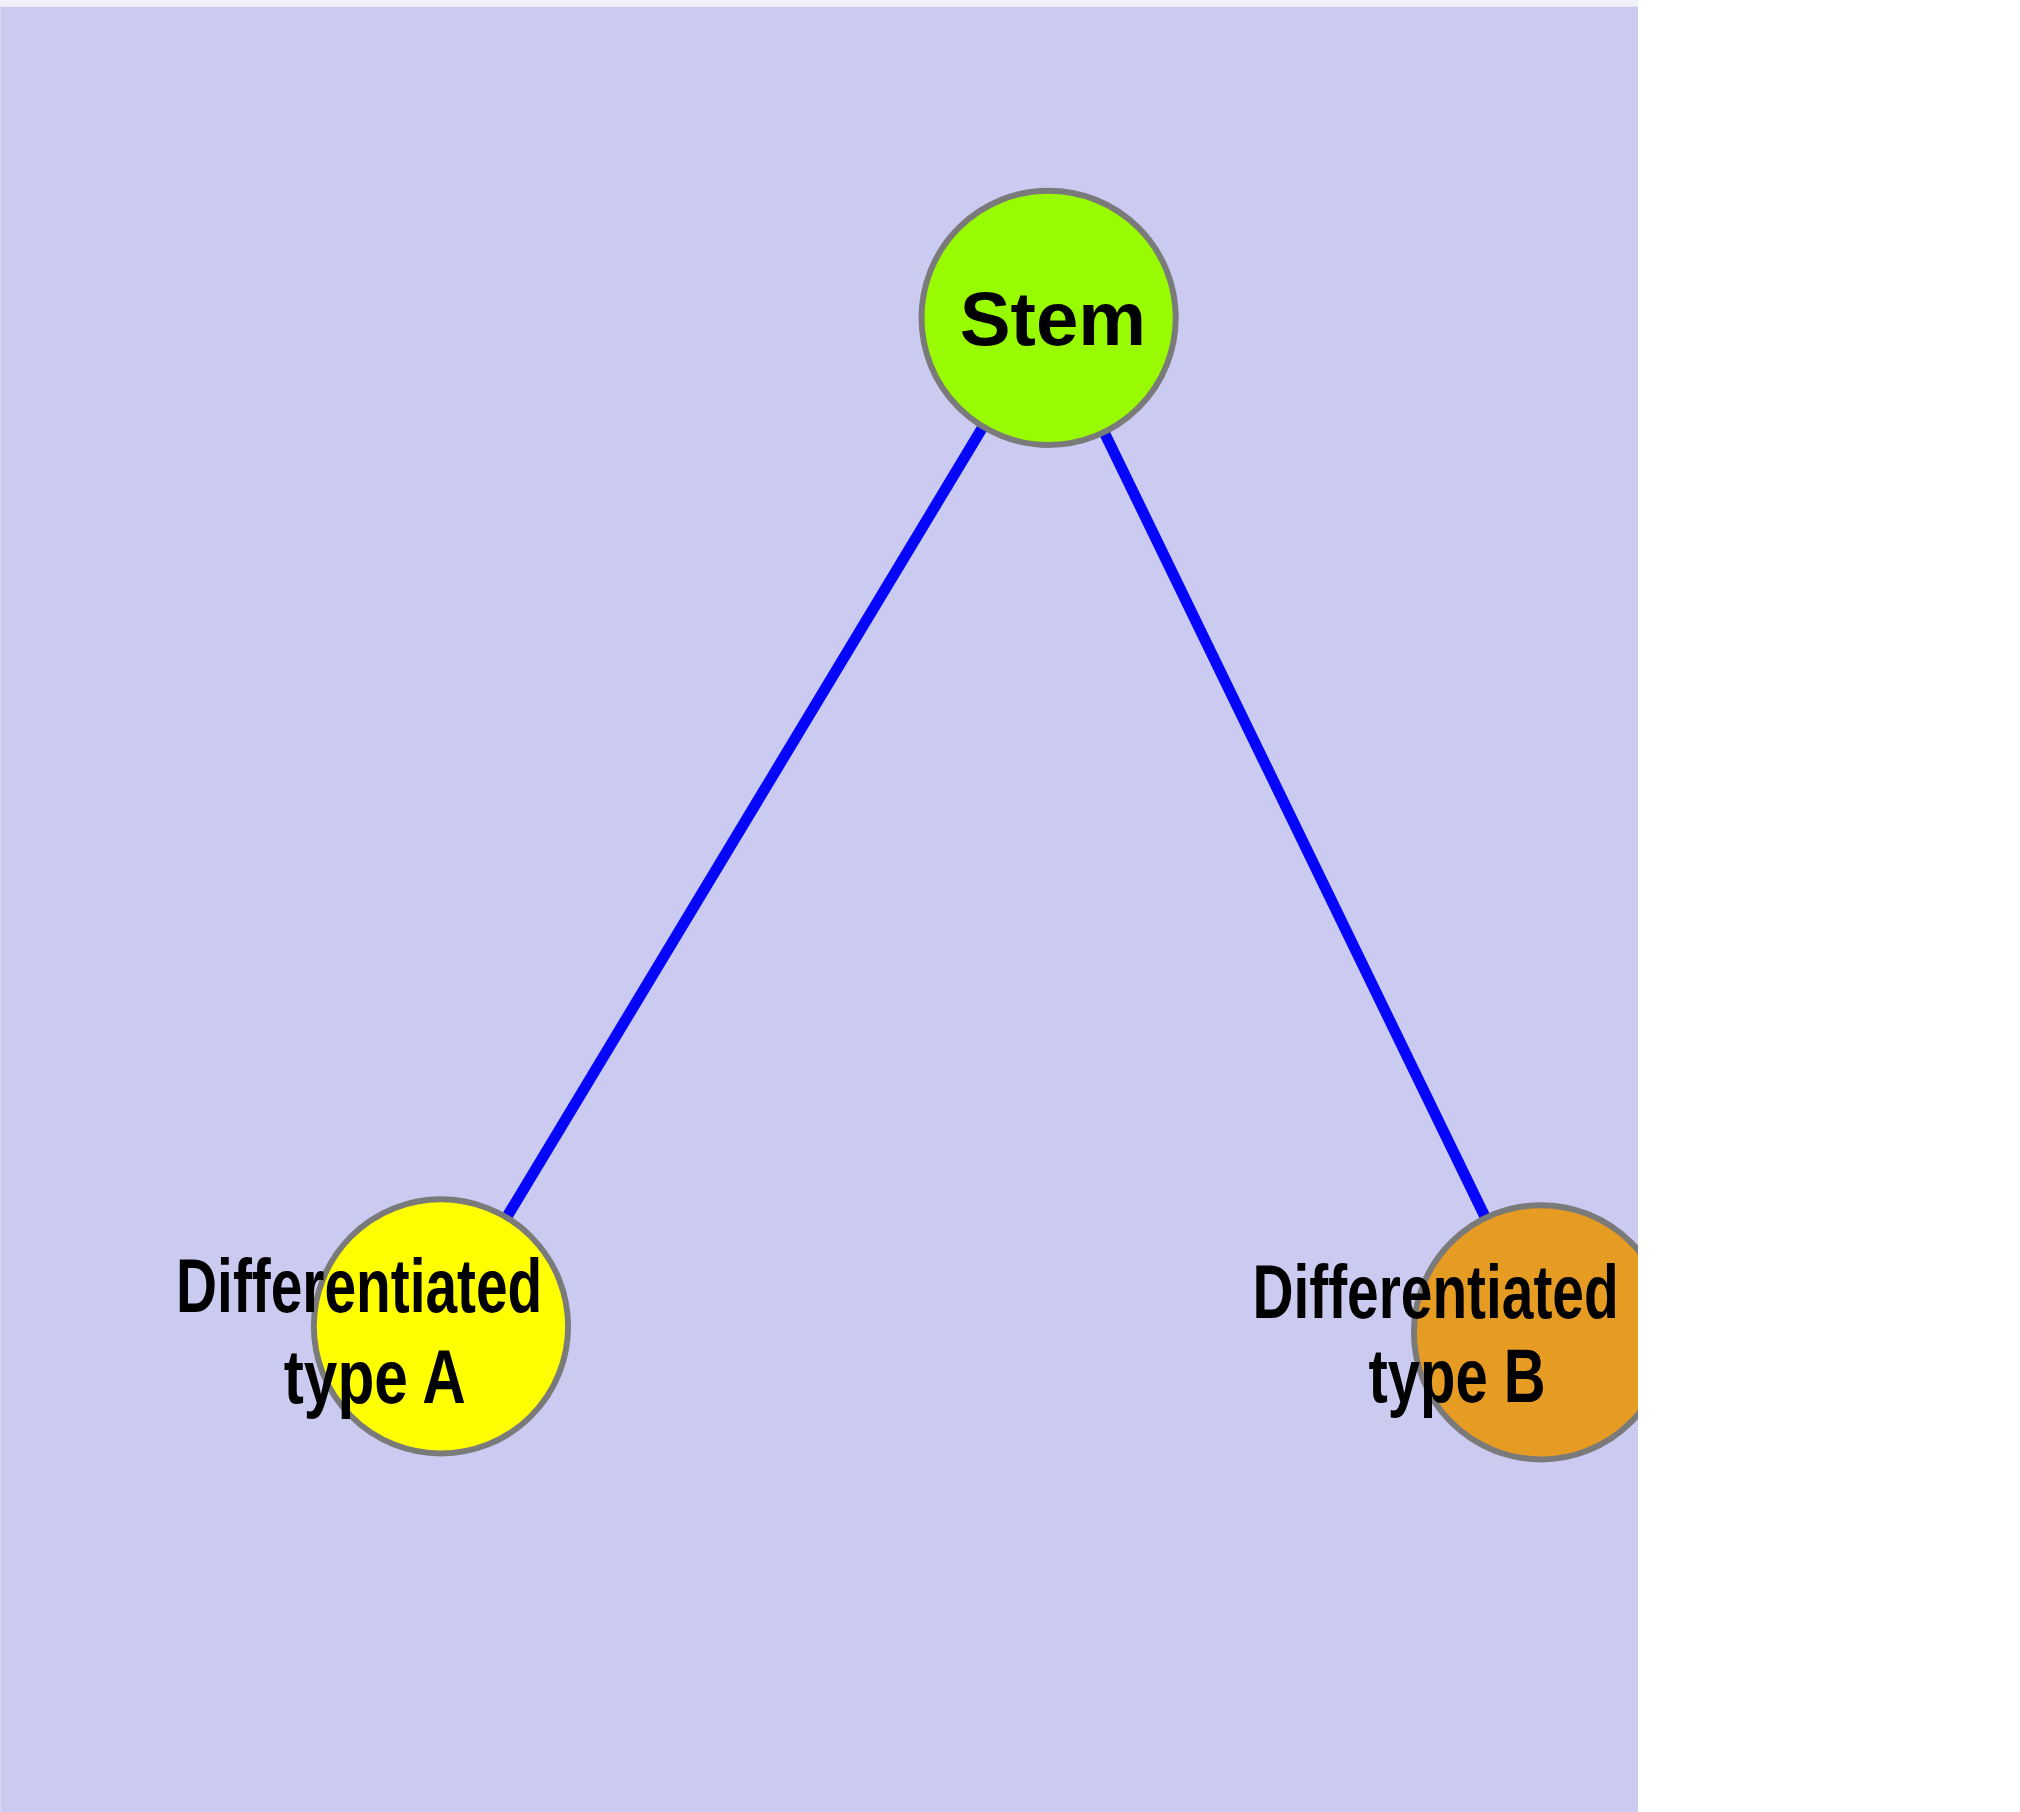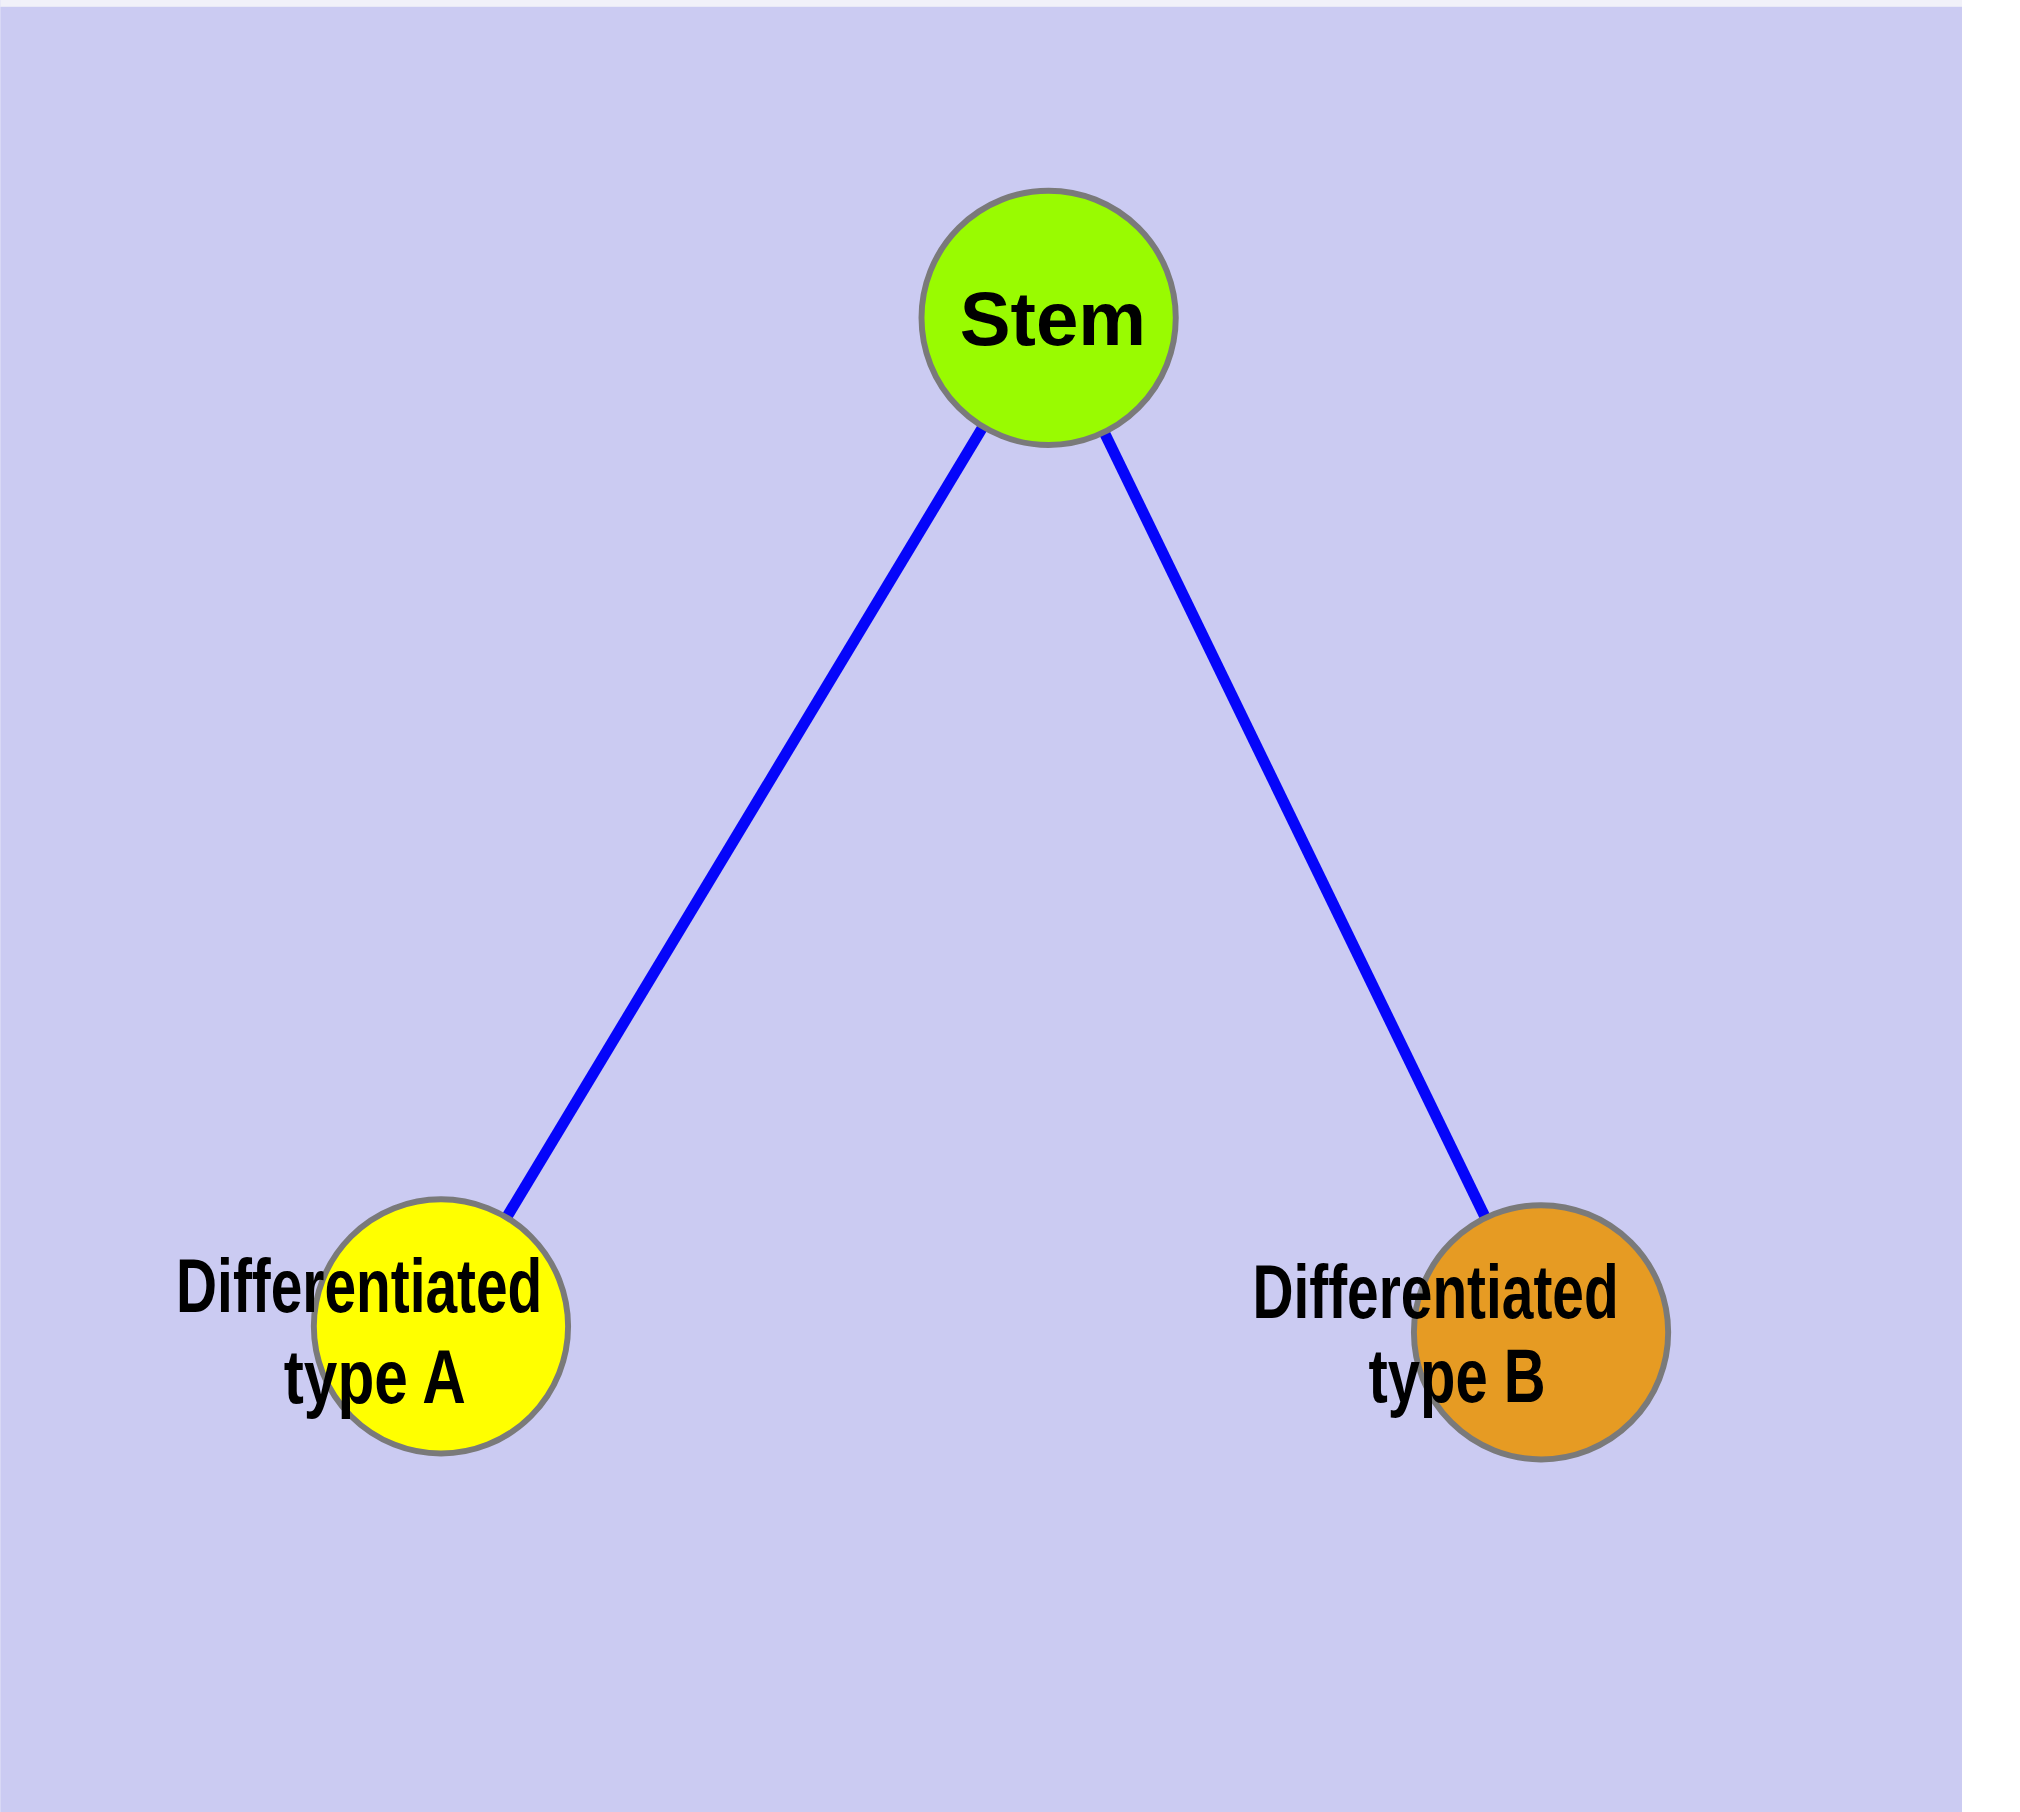--- a/index.html
+++ b/index.html
@@ -2,21 +2,21 @@
 <html style="font-size:13.6px"><head>
 <meta charset="utf-8">
 <style>
   html, body {
     margin: 0;
     padding: 0;
     background: #ffffff;
   }
   .canvas {
     position: relative;
-    width: 1962px;
+    width: 1638px;
     height: 1812px;
     overflow: hidden;
   }
   svg.graph {
     display: block;
   }
   text.node-label {
     font-family: "Liberation Sans", "DejaVu Sans", sans-serif;
     font-weight: bold;
     fill: #000000;

